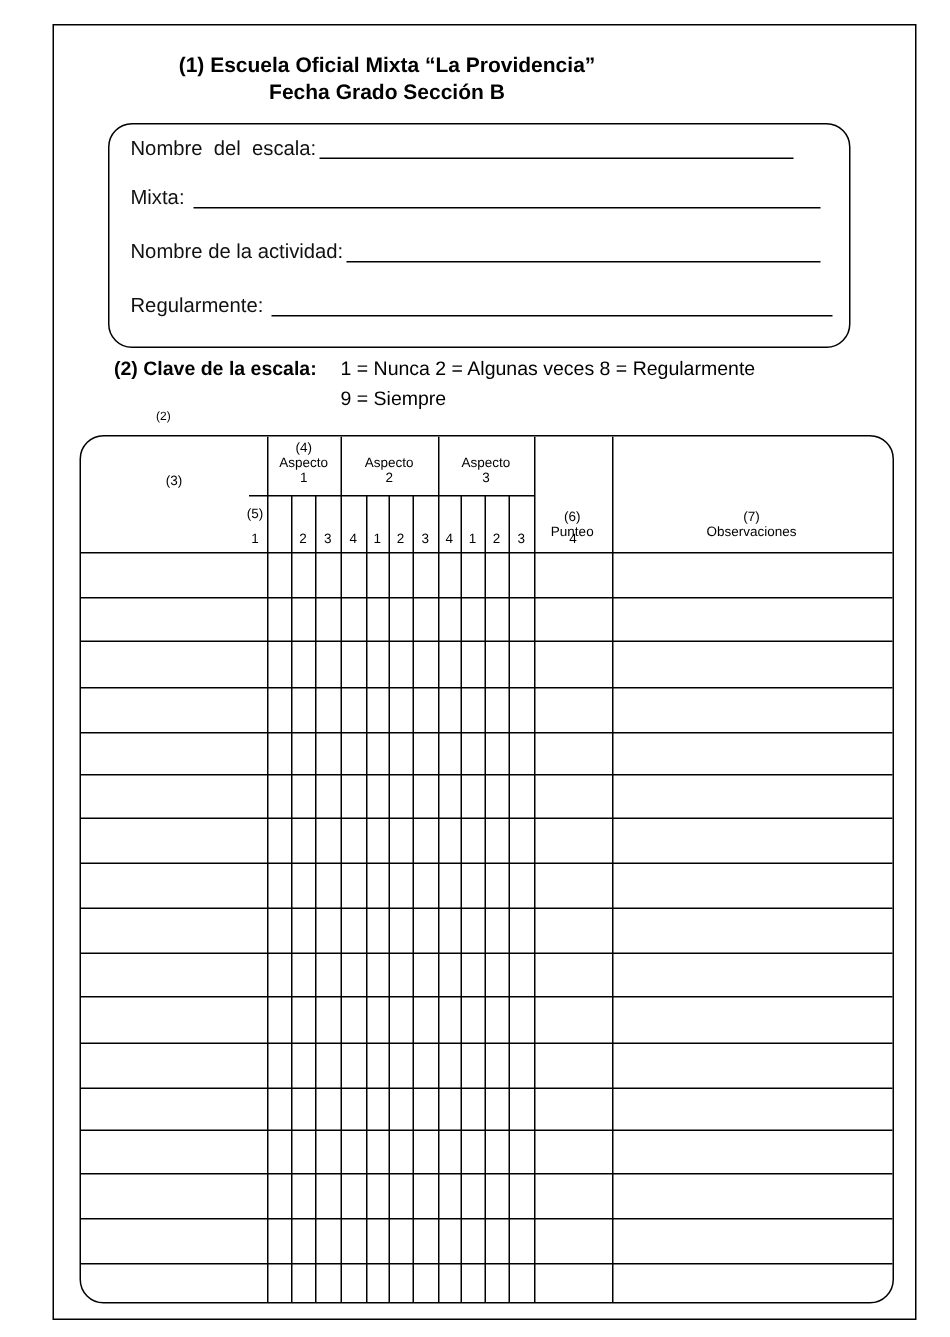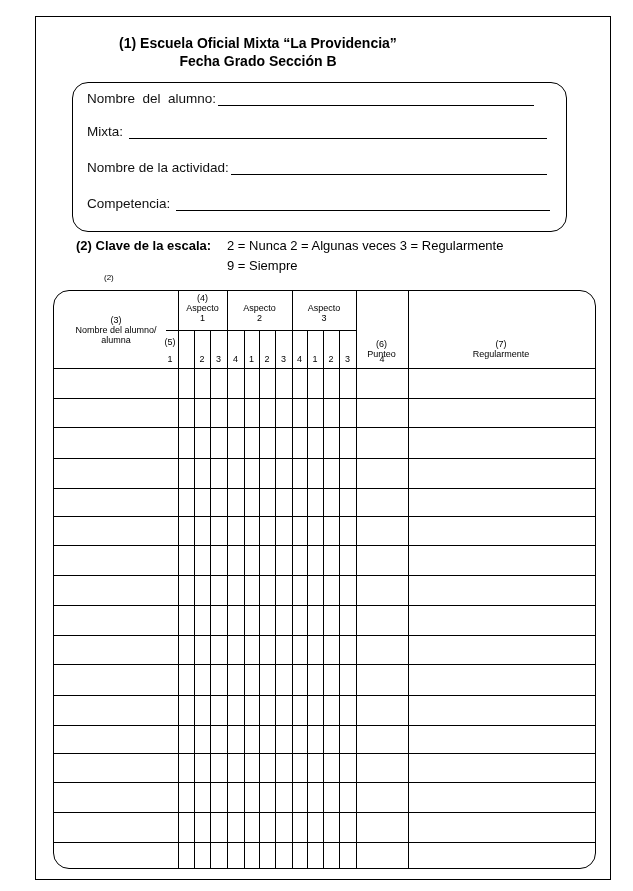--- a/index.html
+++ b/index.html
@@ -33,69 +33,68 @@
 <body>
 
 <div class="page-border"></div>
 
 <div class="title t1">(1) Escuela Oficial Mixta “La Providencia”</div>
 <div class="title t2">Fecha Grado Sección B</div>
 
 <div class="info-box"></div>
 
 <div class="field" style="top:91px;">
-  <span class="lbl">Nombre  del  alumno:</span>
+  <span class="lbl">Nombre  del  escala:</span>
   <span class="line" style="width:316px;"></span>
 </div>
 <div class="field" style="top:124px;">
   <span class="lbl">Mixta: </span>
   <span class="line" style="width:418px;"></span>
 </div>
 <div class="field" style="top:160px;">
   <span class="lbl">Nombre de la actividad:</span>
   <span class="line" style="width:316px;"></span>
 </div>
 <div class="field" style="top:196px;">
-  <span class="lbl">Competencia: </span>
+  <span class="lbl">Regularmente: </span>
   <span class="line" style="width:374px;"></span>
 </div>
 
 <div class="scale">
   <span class="k">(2) Clave de la escala:</span>
-  <span class="v1">2 = Nunca   2  =  Algunas veces  3 = Regularmente</span>
+  <span class="v1">1 = Nunca   2  =  Algunas veces  8 = Regularmente</span>
   <span class="v2">9 = Siempre</span>
 </div>
 <div class="note2">(2)</div>
 
 <div class="tbl" id="tbl">
 
   <div class="hd" style="left:0; top:24px; width:124px;">
     <div>(3)</div>
-    <div style="padding:0 8px;">Nombre del alumno/ alumna</div>
   </div>
   <div class="hd" style="left:124px; top:2px; width:49px;">
     <div>(4)</div>
     <div>Aspecto</div>
     <div>1</div>
   </div>
   <div class="hd" style="left:173px; top:12px; width:65px;">
     <div>Aspecto</div>
     <div>2</div>
   </div>
   <div class="hd" style="left:238px; top:12px; width:64px;">
     <div>Aspecto</div>
     <div>3</div>
   </div>
   <div class="hd" style="left:302px; top:48px; width:51px;">
     <div>(6)</div>
     <div>Punteo</div>
   </div>
   <div class="hd" style="left:353px; top:48px; width:188px;">
     <div>(7)</div>
-    <div>Regularmente</div>
+    <div>Observaciones</div>
   </div>
   <div class="hd" style="left:108px; top:46px; width:16px;">(5)</div>
   <div id="nums">
       <div class="num" style="left: 108px; width: 16px; top: 63px;">1</div>
       <div class="num" style="left: 140px; width: 16px; top: 63px;">2</div>
       <div class="num" style="left: 156px; width: 17px; top: 63px;">3</div>
       <div class="num" style="left: 173px; width: 17px; top: 63px;">4</div>
       <div class="num" style="left: 190px; width: 15px; top: 63px;">1</div>
       <div class="num" style="left: 205px; width: 16px; top: 63px;">2</div>
       <div class="num" style="left: 221px; width: 17px; top: 63px;">3</div>

